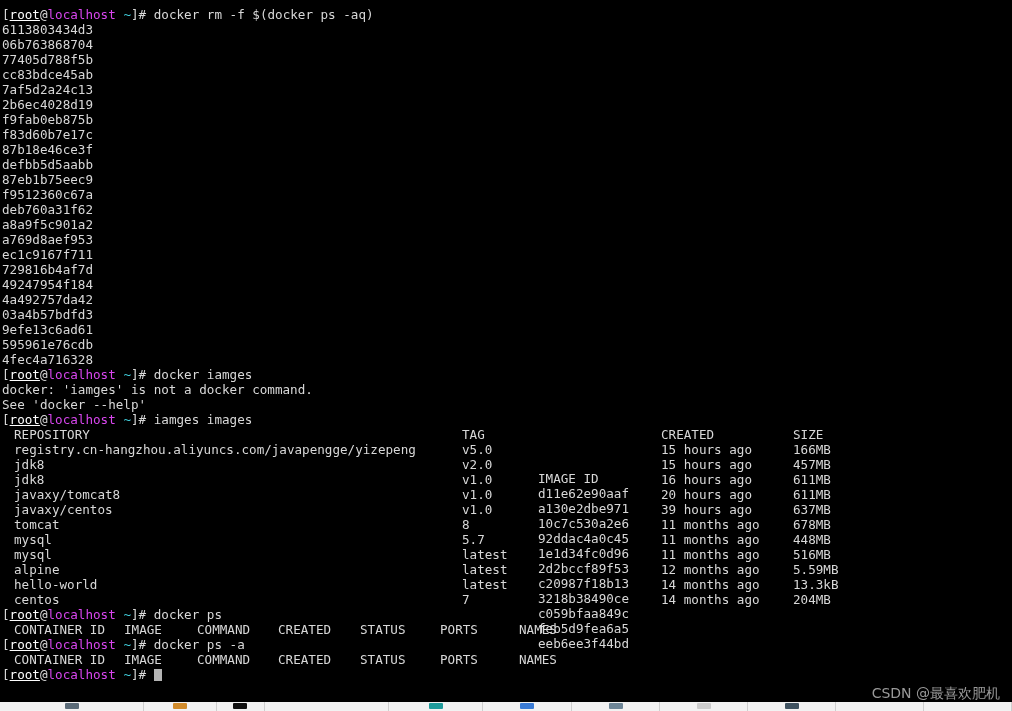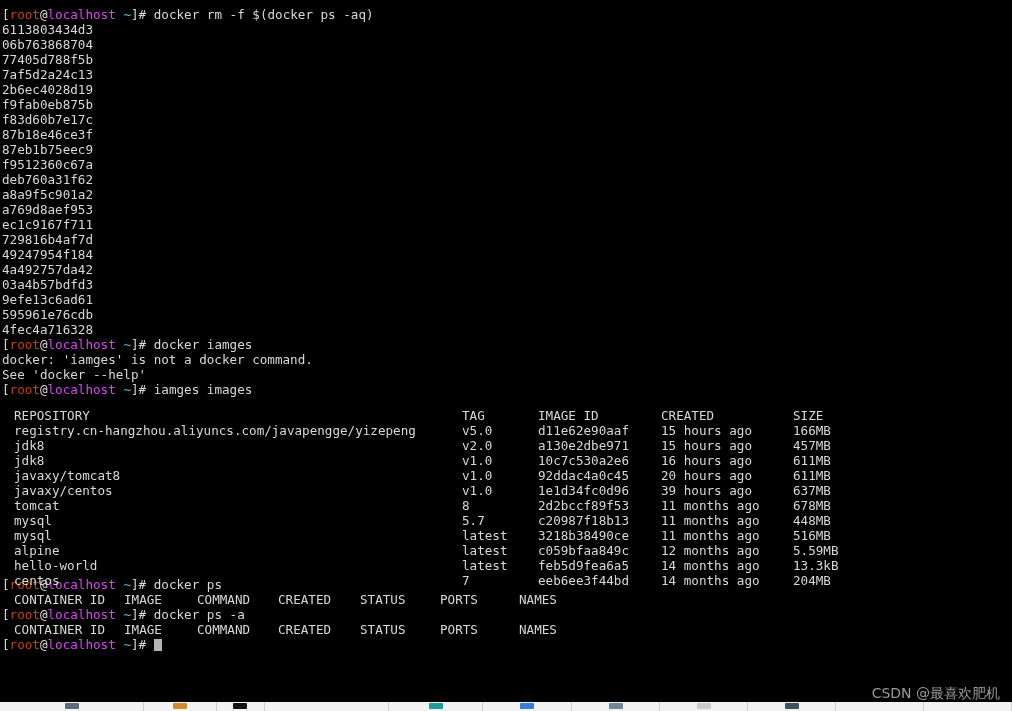--- a/index.html
+++ b/index.html
@@ -30,44 +30,44 @@
     white-space: pre;
     color: #d8d8d8;
     letter-spacing: 0px;
     padding-left: 2px;
   }
 
   .line:first-child { margin-top: 7px; }
 
   
   .br     { color: #d8d8d8; }
-  .user   { color: #c2410c; }
+  .user   { color: #ffffff; text-decoration: underline; }
   .at     { color: #d8d8d8; }
   .host   { color: #d946ef; }
   .path   { color: #3fc9d6; }
   .hash   { color: #d8d8d8; }
   .cmd    { color: #d8d8d8; }
 
   .out      { color: #d8d8d8; }
   .hdr      { color: #d8d8d8; }
 
   .cursor {
     display: inline-block;
     width: 8px;
     height: 12px;
     background: #b4b4b4;
     vertical-align: -2px;
   }
 
   
   .imgrow { position: relative; height: 15px; line-height: 15px; font-size: 12.6px; white-space: pre; color: #d8d8d8; }
-  .imgrow span { position: absolute; top: 11px; padding-left: 12px; }
+  .imgrow span { position: absolute; top: 0; padding-left: 12px; }
   .c-repo    { left: 2px; }
   .c-tag     { left: 450px; }
-  .c-id      { left: 526px; }
+  .c-id      { left: 526px; margin-top: 44px; }
   .c-created { left: 649px; }
   .c-size    { left: 781px; }
 
   
   .psrow { position: relative; height: 15px; line-height: 15px; font-size: 12.6px; white-space: pre; color: #d8d8d8; }
   .psrow span { position: absolute; top: 0; }
   .p-cid     { left: 14px; }
   .p-image   { left: 124px; }
   .p-command { left: 197px; }
   .p-created { left: 278px; }
@@ -112,25 +112,27 @@
   }
 </style>
 </head>
 <body>
 
 <div id="terminal">
     <div class="line"><span class="br">[</span><span class="user">root</span><span class="at">@</span><span class="host">localhost</span><span class="br"> </span><span class="path">~</span><span class="br">]</span><span class="hash"># </span><span class="cmd">docker rm -f $(docker ps -aq)</span></div>
     <div class="line out">6113803434d3</div>
     <div class="line out">06b763868704</div>
     <div class="line out">77405d788f5b</div>
+    <div class="line out">cc83bdce45ab</div>
     <div class="line out">7af5d2a24c13</div>
     <div class="line out">2b6ec4028d19</div>
     <div class="line out">f9fab0eb875b</div>
     <div class="line out">f83d60b7e17c</div>
     <div class="line out">87b18e46ce3f</div>
+    <div class="line out">defbb5d5aabb</div>
     <div class="line out">87eb1b75eec9</div>
     <div class="line out">f9512360c67a</div>
     <div class="line out">deb760a31f62</div>
     <div class="line out">a8a9f5c901a2</div>
     <div class="line out">a769d8aef953</div>
     <div class="line out">ec1c9167f711</div>
     <div class="line out">729816b4af7d</div>
     <div class="line out">49247954f184</div>
     <div class="line out">4a492757da42</div>
     <div class="line out">03a4b57bdfd3</div>

